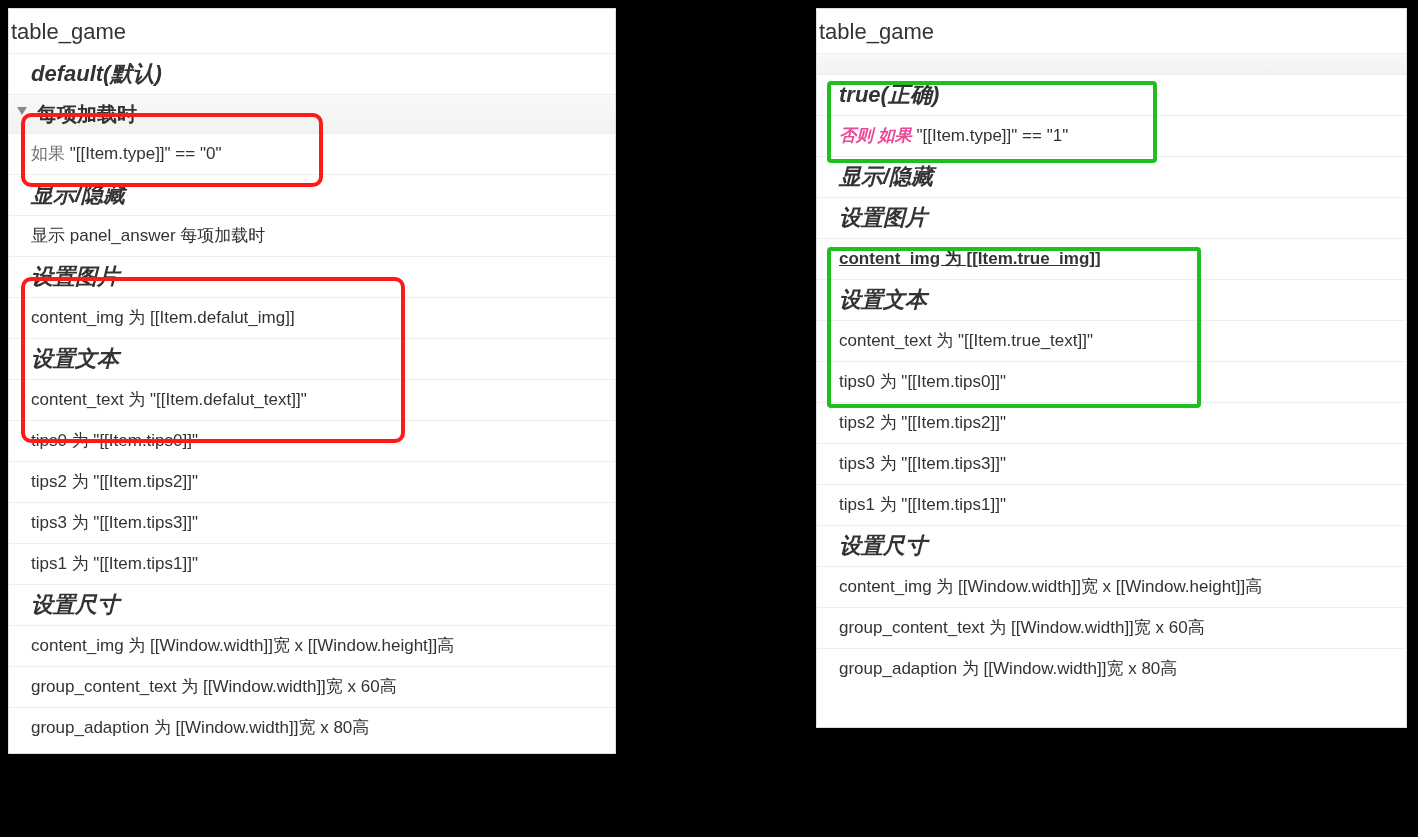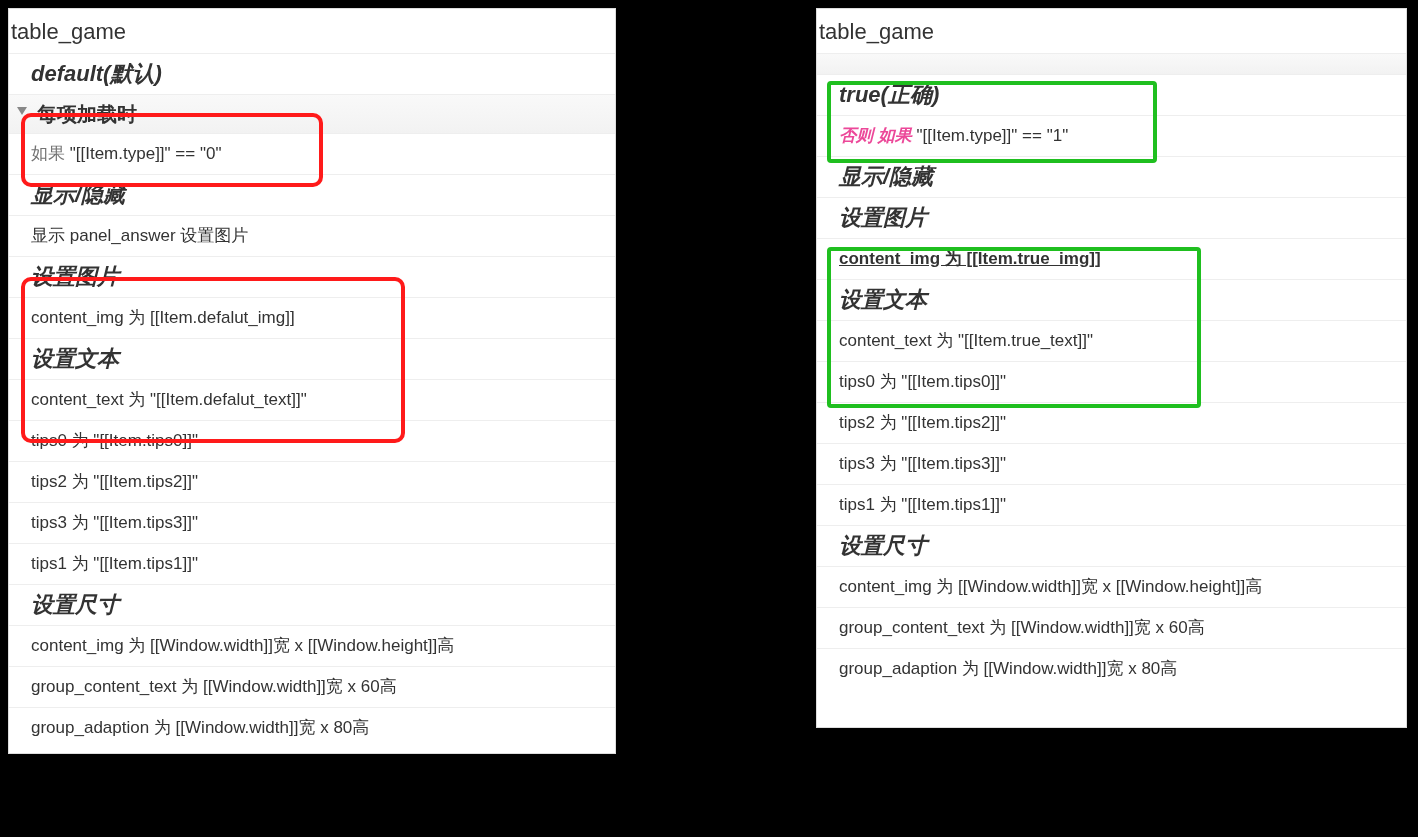--- a/index.html
+++ b/index.html
@@ -88,21 +88,21 @@
   <div class="row cat">default(默认)</div>
   <div class="row header-row">
     <span class="expander"></span>
     <span>每项加载时</span>
   </div>
   <div class="row">
     <span class="cond-keyword">如果</span>
     <span> "[[Item.type]]" == "0"</span>
   </div>
   <div class="row cat">显示/隐藏</div>
-  <div class="row">显示 panel_answer  设置图片</div>
+  <div class="row">显示 panel_answer  每项加载时</div>
   <div class="row cat">设置图片</div>
   <div class="row">content_img 为 [[Item.defalut_img]]</div>
   <div class="row cat">设置文本</div>
   <div class="row">content_text 为 "[[Item.defalut_text]]"</div>
   <div class="row">tips0 为 "[[Item.tips0]]"</div>
   <div class="row">tips2 为 "[[Item.tips2]]"</div>
   <div class="row">tips3 为 "[[Item.tips3]]"</div>
   <div class="row">tips1 为 "[[Item.tips1]]"</div>
   <div class="row cat">设置尺寸</div>
   <div class="row">content_img 为 [[Window.width]]宽 x [[Window.height]]高</div>

